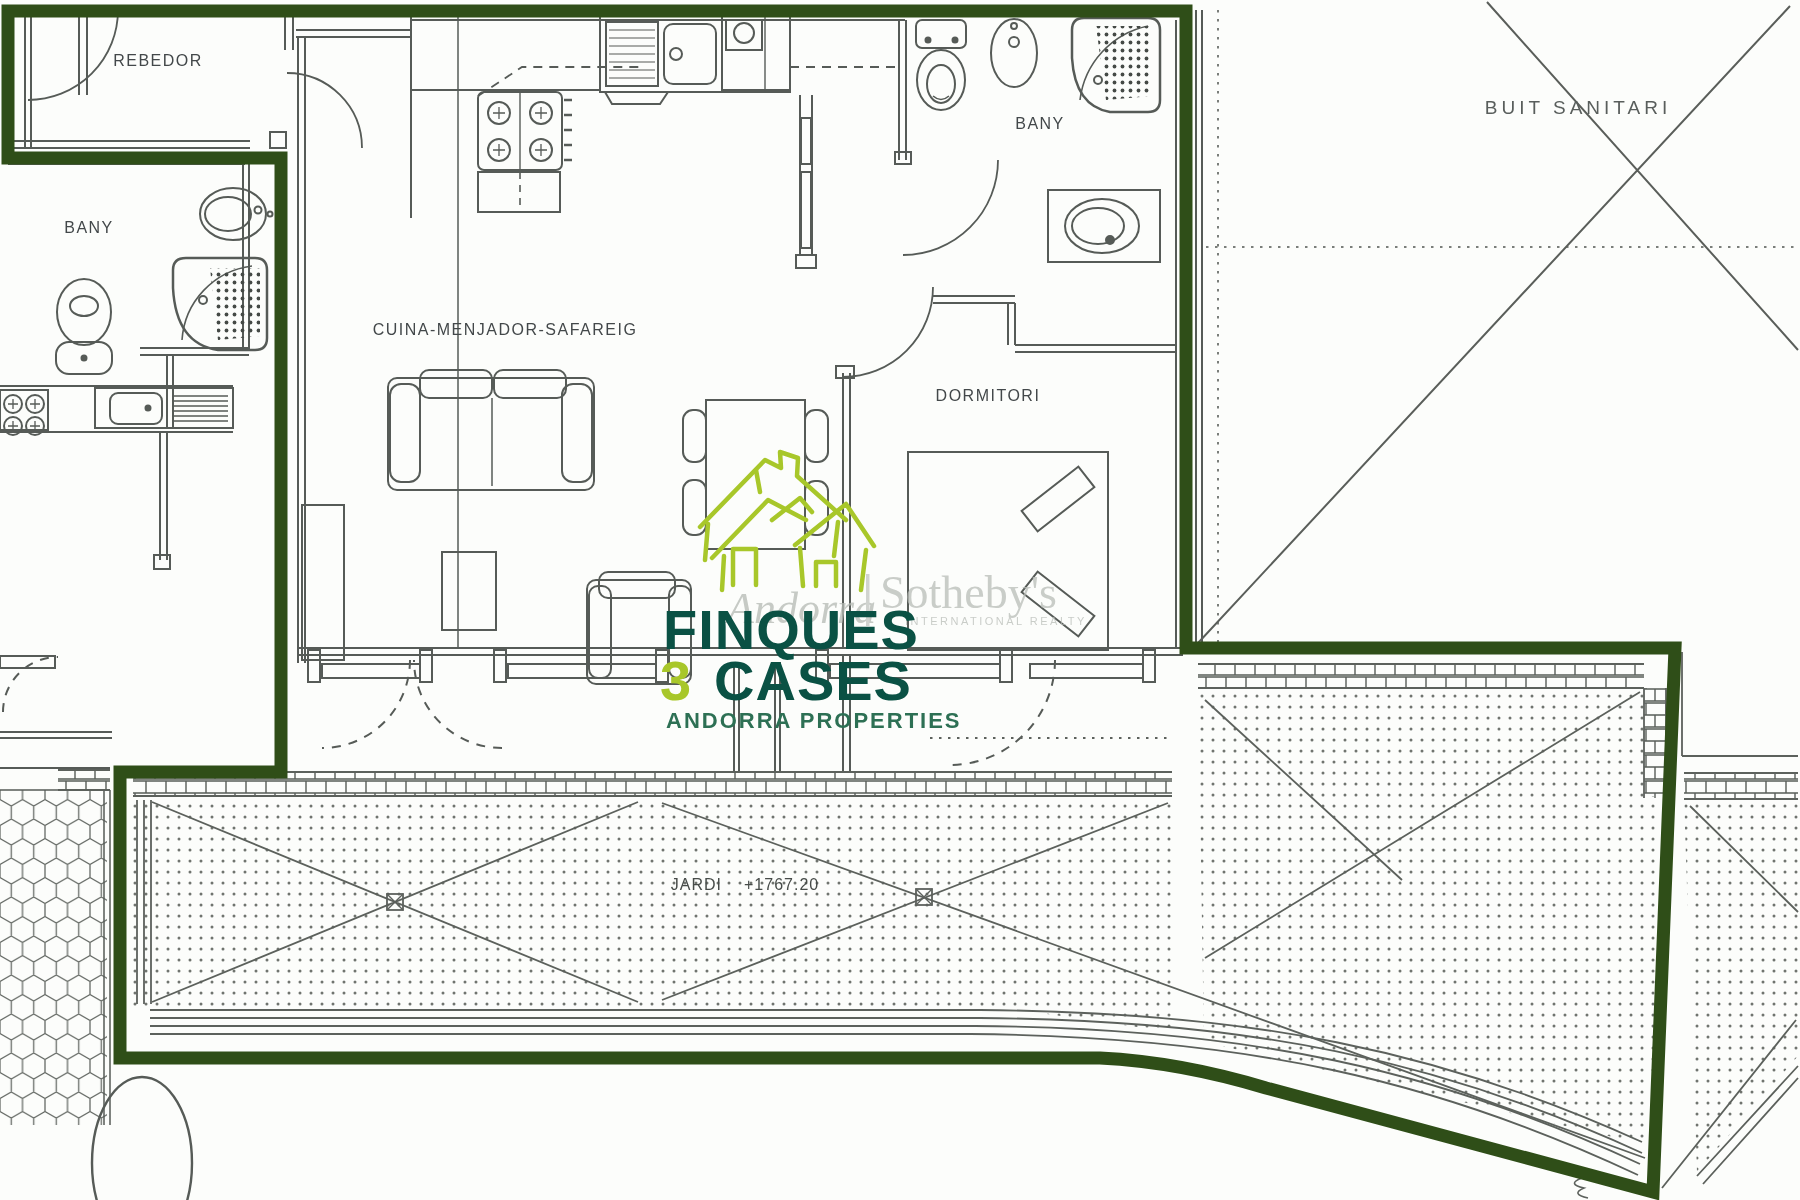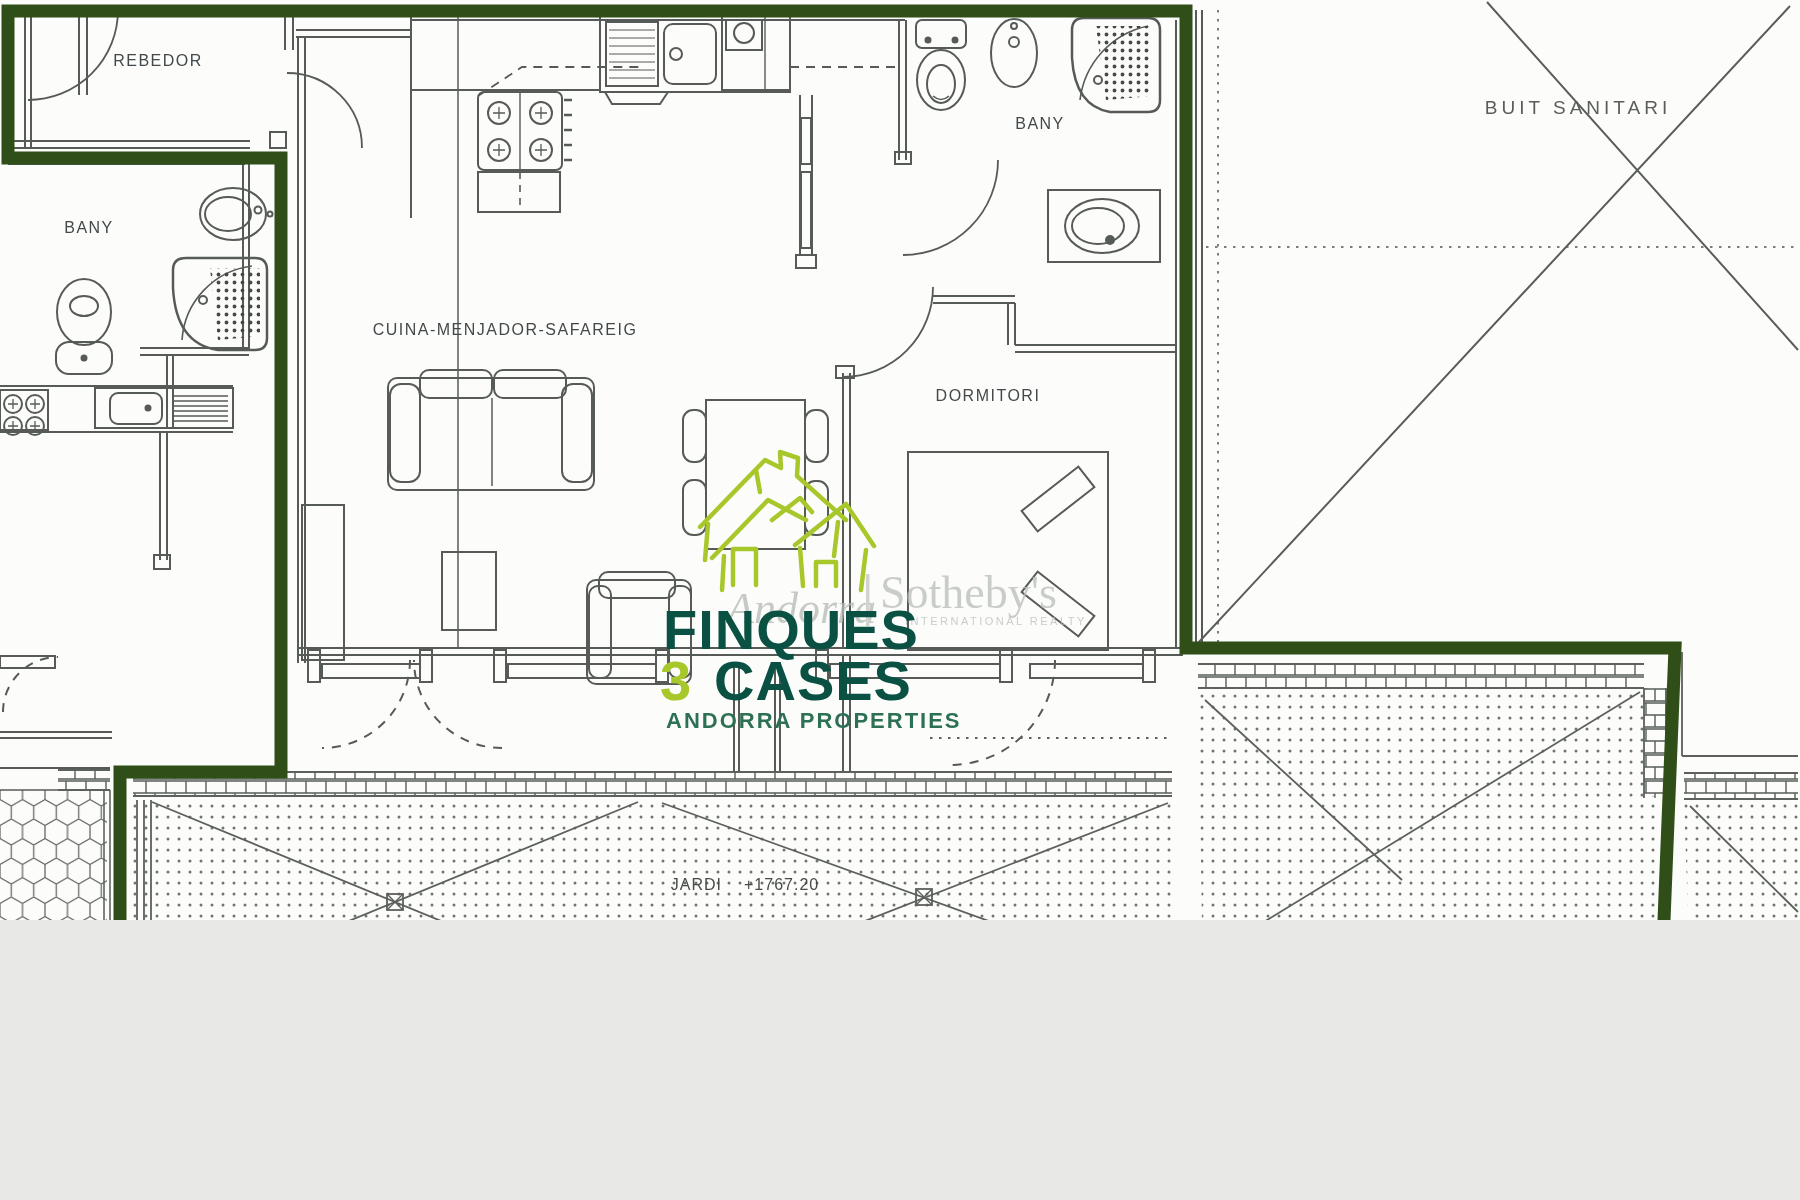--- a/index.html
+++ b/index.html
@@ -1,16 +1,16 @@
 <!DOCTYPE html>
 <html><head>
 <meta charset="utf-8">
 <style>
   html,body{margin:0;padding:0;background:#e8e8e6;}
-  .page{width:1800px;height:920px;background:#fcfdfb;position:relative;overflow:hidden;
+  .page{width:1800px;height:1200px;background:#fcfdfb;position:relative;overflow:hidden;
         font-family:"Liberation Sans", sans-serif;}
   svg{display:block;}
   text{font-family:"Liberation Sans", sans-serif;}
   .room-label{fill:#43484a;font-size:16px;letter-spacing:1.5px;}
   .buit-label{fill:#595e5c;font-size:19px;letter-spacing:4px;}
   .jardi-label{fill:#474c49;font-size:16px;letter-spacing:1px;}
   .logo-main{font-weight:bold;font-size:56px;letter-spacing:1px;}
   .logo-tag{font-weight:bold;font-size:22px;letter-spacing:2px;}
   .wm-serif{font-family:"Liberation Serif", serif;}
   .wm-small{font-size:11px;letter-spacing:2.5px;}

